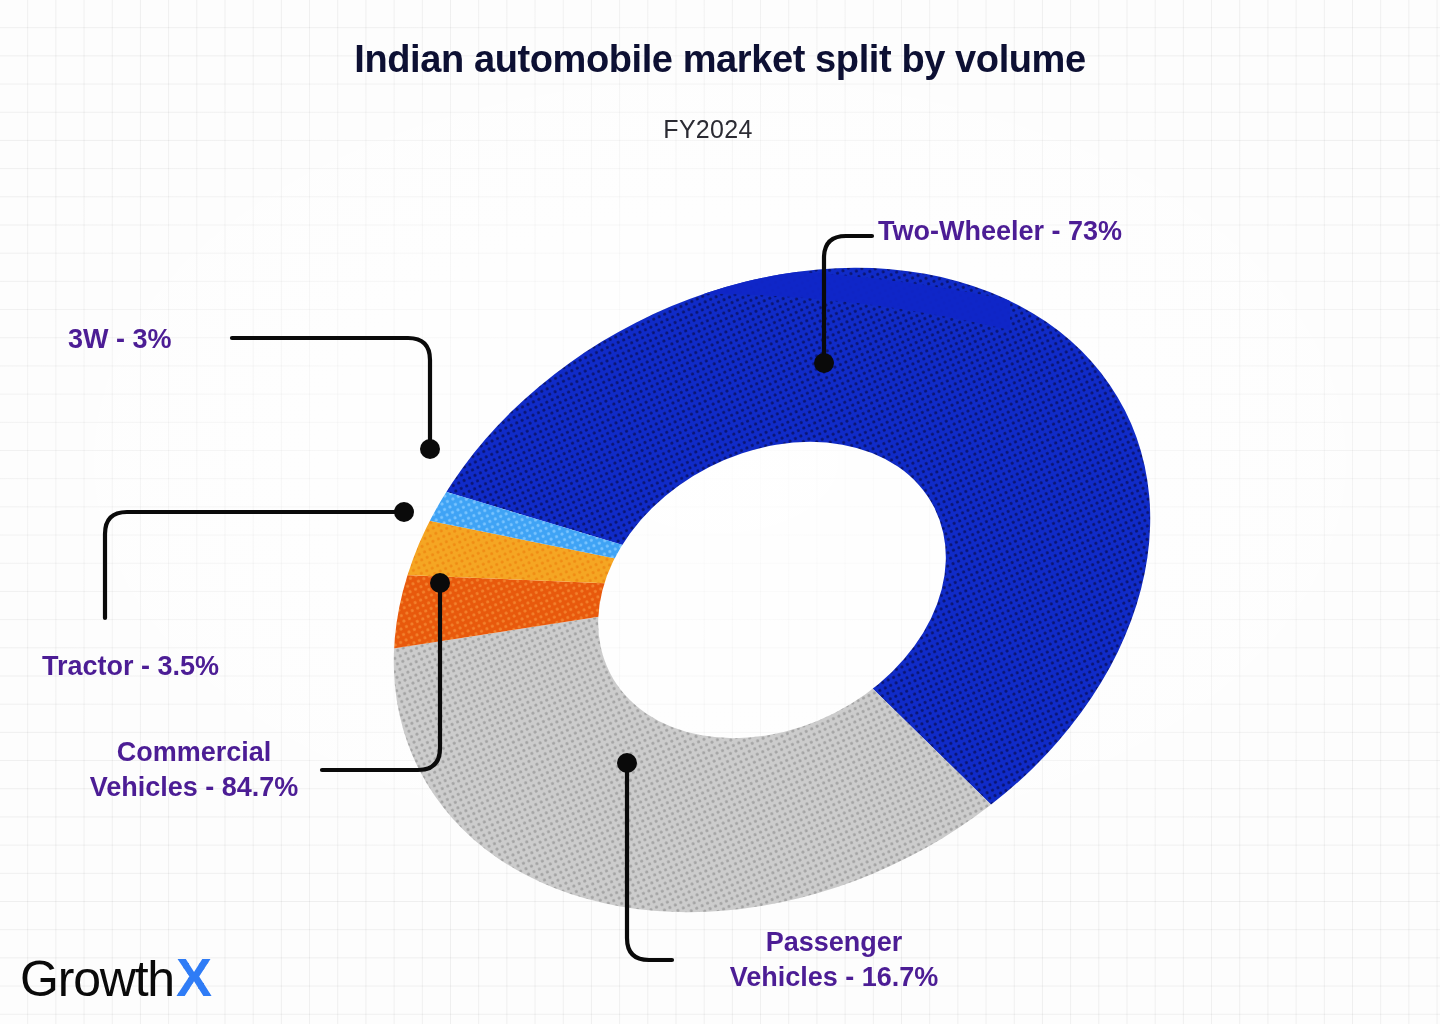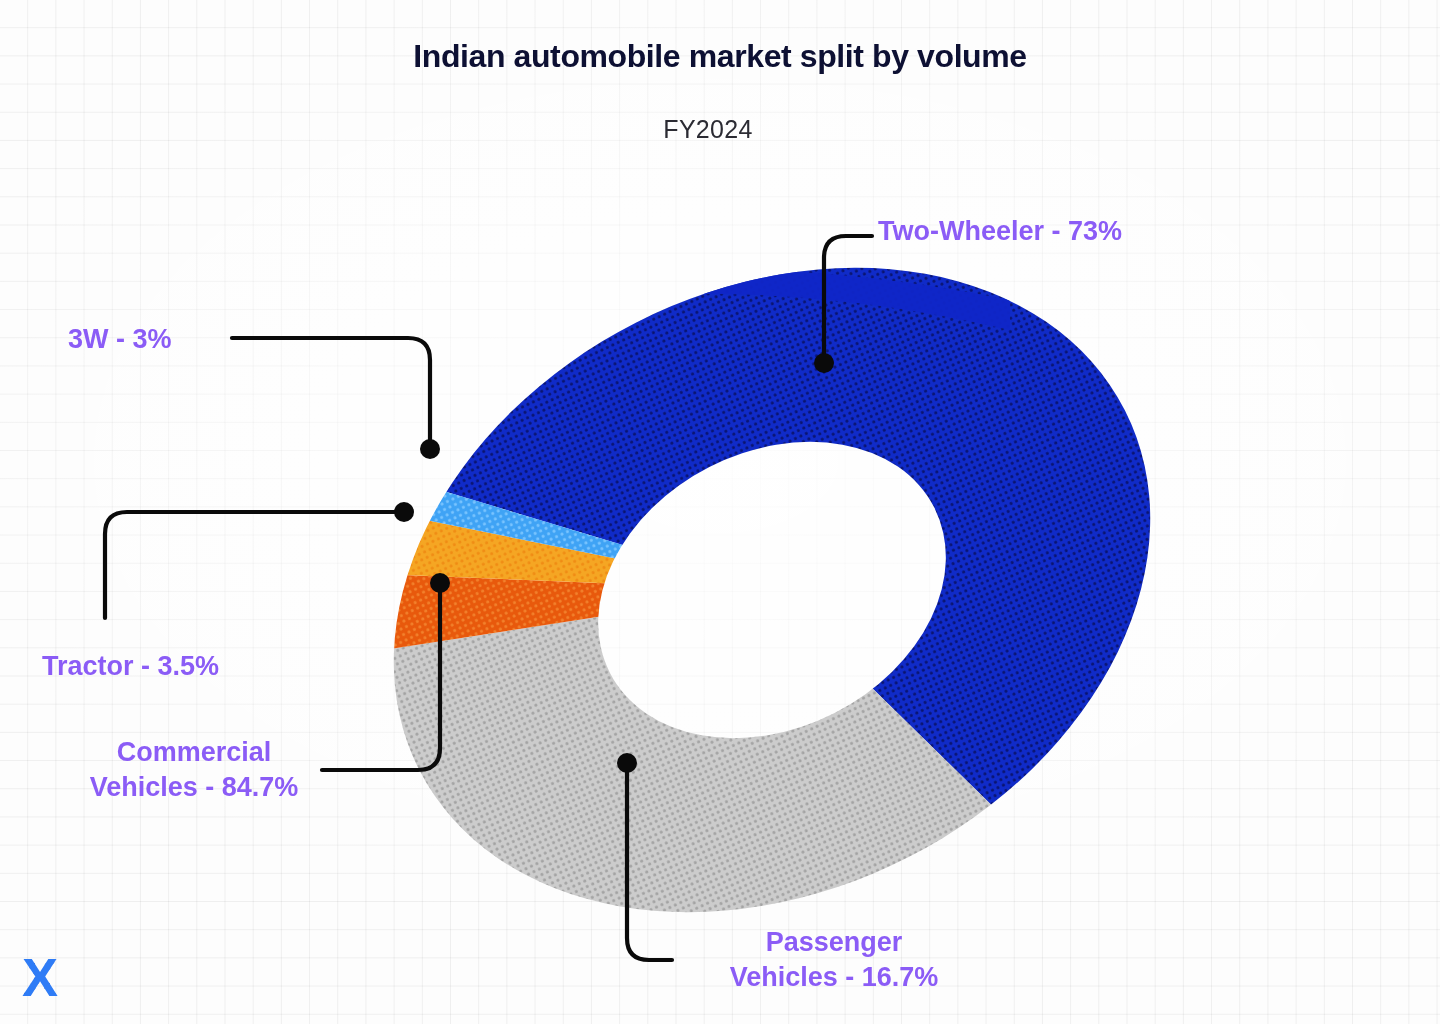--- a/index.html
+++ b/index.html
@@ -23,37 +23,37 @@
     content:"";position:absolute;inset:0;
     background:
       radial-gradient(ellipse 70% 60% at 50% 45%, rgba(255,255,255,.86) 0%, rgba(255,255,255,.35) 55%, rgba(255,255,255,0) 80%);
     pointer-events:none;
   }
 
   
   #chart-title{
     position:absolute;top:38px;left:0;width:1440px;
     text-align:center;
-    font-size:32px;font-weight:bold;letter-spacing:-0.4px;
+    font-size:38px;font-weight:bold;letter-spacing:-0.4px;
     color:#0d1033;
     white-space:nowrap;
   }
   #chart-subtitle{
     position:absolute;top:115px;left:0;width:1416px;
     text-align:center;
     font-size:25px;font-weight:400;
     color:#2b2b33;
     letter-spacing:0.3px;
   }
 
   
   .callout-label{
     position:absolute;
     font-size:27px;font-weight:bold;
-    color:#8b5cf6;
+    color:#4c1d95;
     line-height:1.30;
     white-space:pre-line;
   }
   #label-two-wheeler{ left:878px; top:214px; }
   #label-3w        { left:68px;  top:322px; }
   #label-tractor   { left:42px;  top:633px;margin-top:16px; }
   #label-cv        { left:75px;  top:735px; text-align:center; width:238px;}
   #label-pv        { left:706px; top:925px; text-align:center; width:256px;}
 
   
@@ -159,14 +159,15 @@
 
 <div class="callout-label" id="label-two-wheeler">Two-Wheeler - 73%</div>
 <div class="callout-label" id="label-3w">3W - 3%</div>
 <div class="callout-label" id="label-tractor">Tractor - 3.5%</div>
 <div class="callout-label" id="label-cv">Commercial
 Vehicles - 84.7%</div>
 <div class="callout-label" id="label-pv">Passenger
 Vehicles - 16.7%</div>
 
 <div id="growthx-logo">
+  <span>Growth</span>
     <span class="logo-x">X</span>
 </div>
 
 </body></html>

